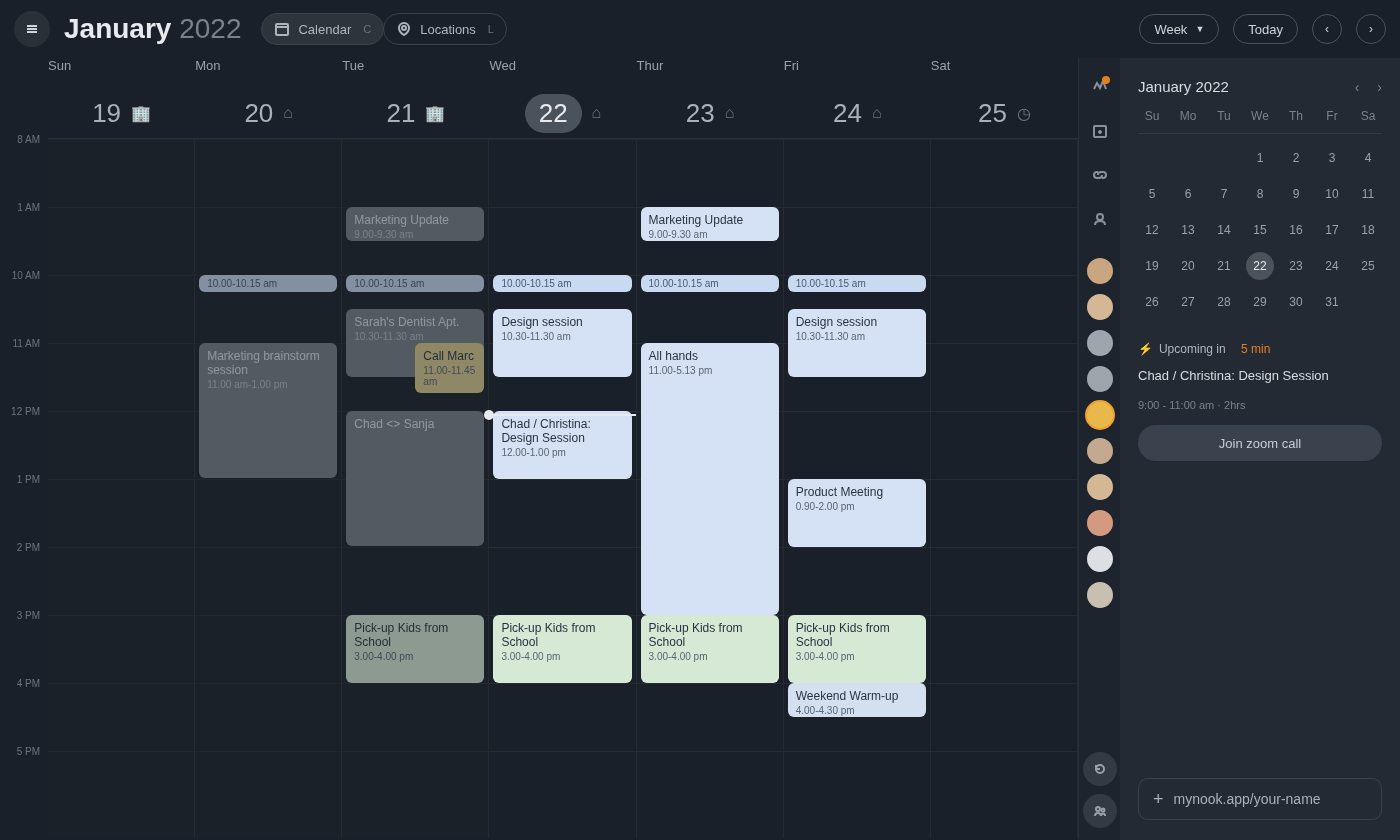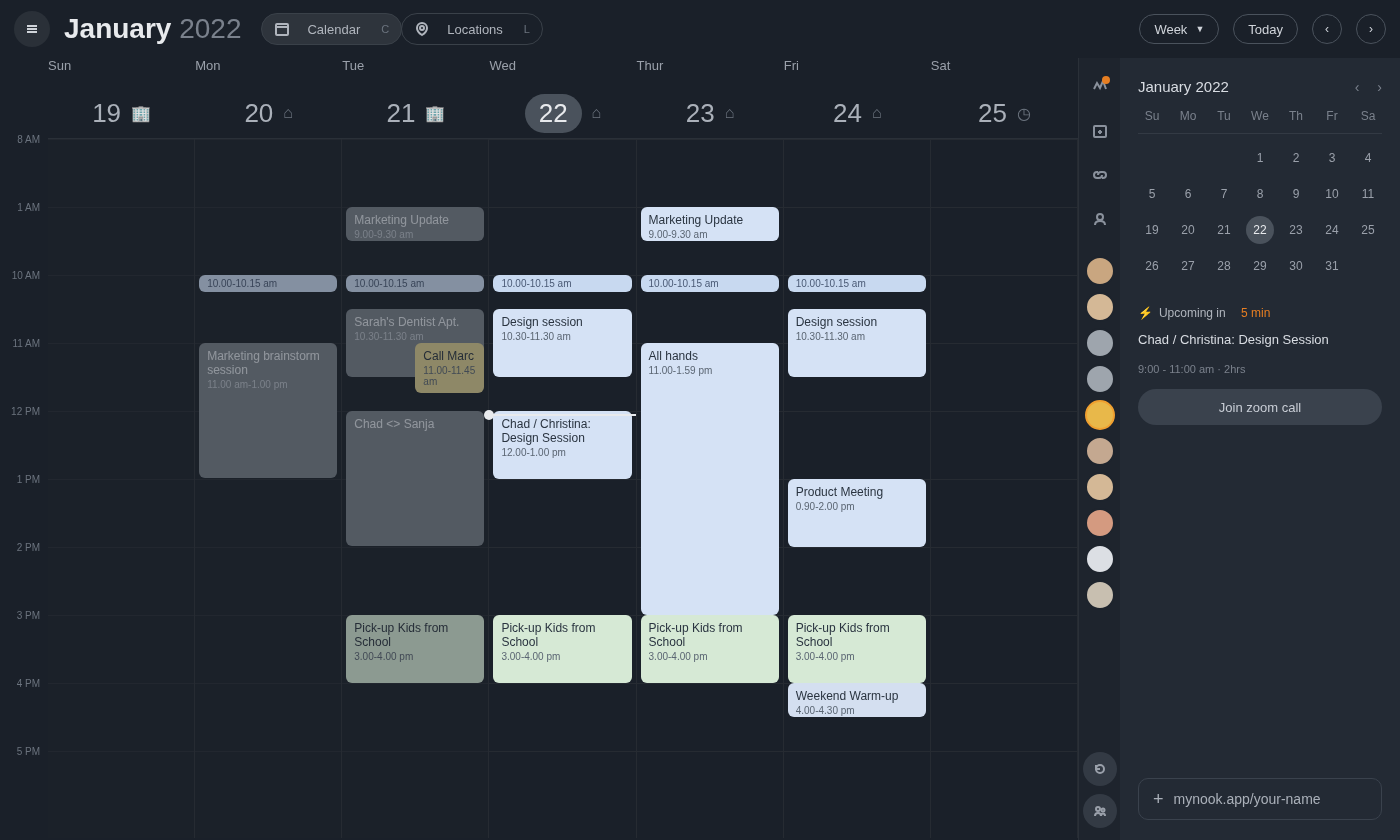--- a/index.html
+++ b/index.html
@@ -2,21 +2,21 @@
 <html><head>
 <meta charset="utf-8">
 <style>
 *{margin:0;padding:0;box-sizing:border-box;font-family:-apple-system,BlinkMacSystemFont,"Segoe UI",sans-serif}
 body{background:#1a2029;color:#d0d4da;width:1400px;height:840px;overflow:hidden;position:relative}
 .topbar{display:flex;align-items:center;height:58px;padding:0 14px;gap:14px}
 .hamburger{width:36px;height:36px;border-radius:50%;background:#2a3038;display:flex;align-items:center;justify-content:center;cursor:pointer}
 .title{font-size:28px;font-weight:600;color:#e8eaed}
 .title .year{color:#7a818c;font-weight:400}
 .pills{display:flex;gap:0;margin-left:6px}
-.pill{display:flex;align-items:center;gap:17px;border:1px solid #3a4149;border-radius:18px;height:32px;padding:0 12px;font-size:13px;color:#b0b5bd;cursor:pointer}
+.pill{display:flex;align-items:center;gap:8px;border:1px solid #3a4149;border-radius:18px;height:32px;padding:0 12px;font-size:13px;color:#b0b5bd;cursor:pointer}
 .pill.active{background:#2e343c}
 .pill .kbd{color:#6b737e;font-size:11px;margin-left:4px}
 .spacer{flex:1}
 .week-pill{display:flex;align-items:center;gap:8px;border:1px solid #4a525c;border-radius:16px;height:30px;padding:0 14px;font-size:13px;cursor:pointer}
 .today-pill{border:1px solid #4a525c;border-radius:16px;height:30px;padding:0 14px;font-size:13px;display:flex;align-items:center;cursor:pointer}
 .arrow-btn{width:30px;height:30px;border:1px solid #4a525c;border-radius:50%;display:flex;align-items:center;justify-content:center;cursor:pointer;font-size:12px}
 .main{display:flex;height:782px}
 .calendar-area{flex:1;position:relative;overflow:hidden}
 .day-headers{display:flex;height:30px;margin-left:48px}
 .day-header{flex:1;font-size:13px;color:#9aa0aa}
@@ -228,21 +228,21 @@
             <div class="now-line" style="top: 275px;"></div>
           </div>
           <div class="day-col">
             <div class="event ev-blue" style="top: 68px; height: 34px;">
               <div class="et">Marketing Update</div>
               <div class="etm">9.00-9.30 am</div>
             </div>
             <div class="event ev-blue-mini" style="top: 136px; height: 17px;">10.00-10.15 am</div>
             <div class="event ev-blue" style="top: 204px; height: 272px;">
               <div class="et">All hands</div>
-              <div class="etm">11.00-1.59 pm</div>
+              <div class="etm">11.00-5.13 pm</div>
             </div>
             <div class="event ev-green" style="top: 476px; height: 68px;">
               <div class="et">Pick-up Kids from School</div>
               <div class="etm">3.00-4.00 pm</div>
             </div>
           </div>
           <div class="day-col">
             <div class="event ev-blue-mini" style="top: 136px; height: 17px;">10.00-10.15 am</div>
             <div class="event ev-blue" style="top: 170px; height: 68px;">
               <div class="et">Design session</div>
@@ -348,20 +348,29 @@
           <div class="mini-row">
             <div class="mini-day">5</div>
             <div class="mini-day">6</div>
             <div class="mini-day">7</div>
             <div class="mini-day">8</div>
             <div class="mini-day">9</div>
             <div class="mini-day">10</div>
             <div class="mini-day">11</div>
           </div>
           <div class="mini-row">
+            <div class="mini-day">12</div>
+            <div class="mini-day">13</div>
+            <div class="mini-day">14</div>
+            <div class="mini-day">15</div>
+            <div class="mini-day">16</div>
+            <div class="mini-day">17</div>
+            <div class="mini-day">18</div>
+          </div>
+          <div class="mini-row">
             <div class="mini-day">19</div>
             <div class="mini-day">20</div>
             <div class="mini-day">21</div>
             <div class="mini-day today">22</div>
             <div class="mini-day">23</div>
             <div class="mini-day">24</div>
             <div class="mini-day">25</div>
           </div>
           <div class="mini-row">
             <div class="mini-day">26</div>

